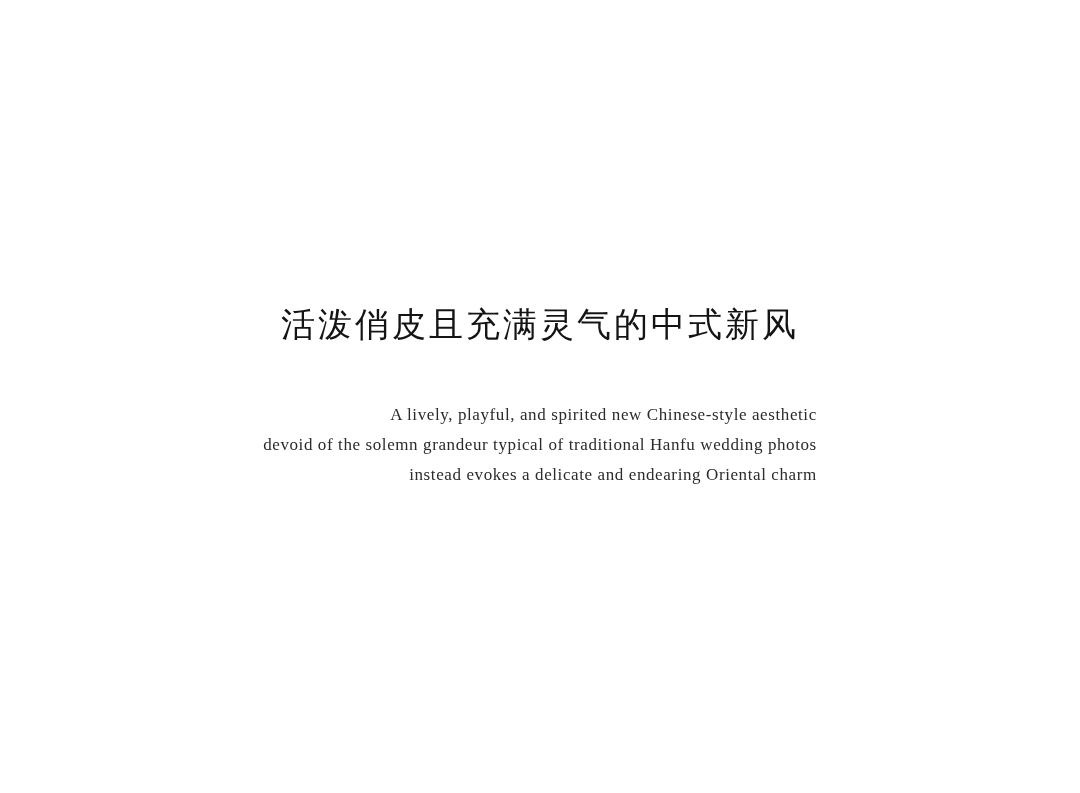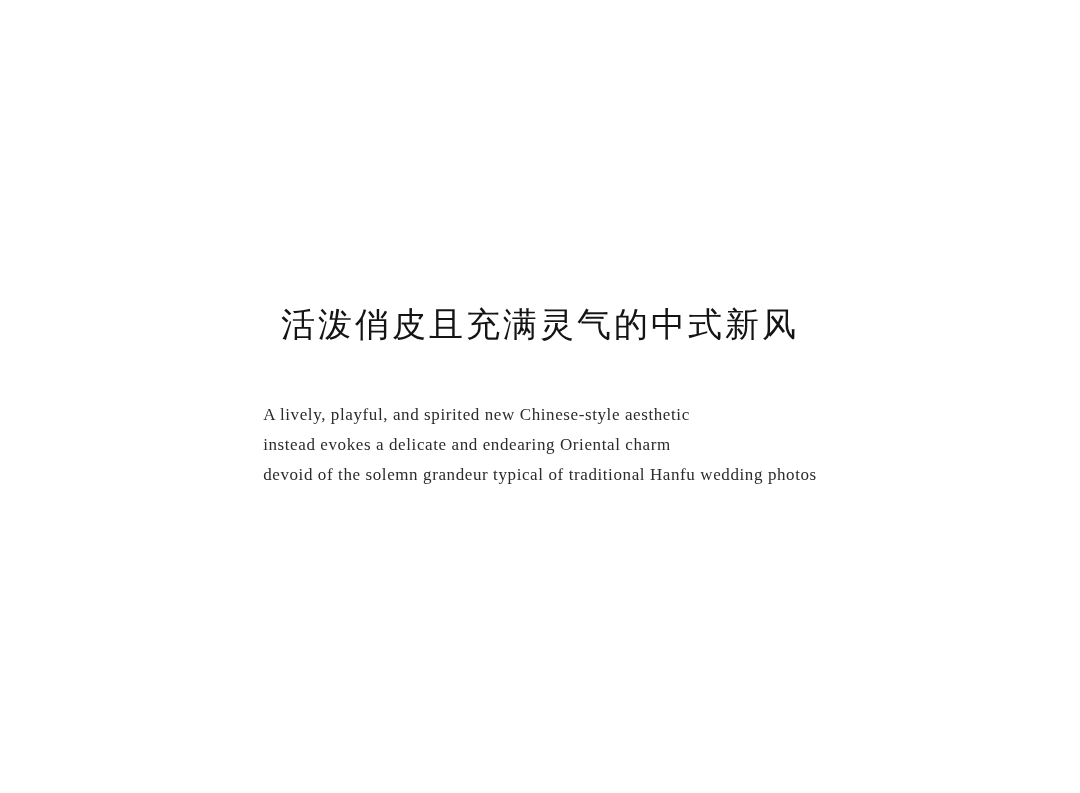--- a/index.html
+++ b/index.html
@@ -30,37 +30,37 @@
     font-family: "Liberation Serif", "DejaVu Serif", serif;
     font-size: 34px;
     line-height: 57px;
     letter-spacing: 3px;
     color: #141414;
     font-weight: 400;
     white-space: nowrap;
   }
   .subtitle {
     margin-top: 47px;
-    text-align: left;
+    text-align: right;
   }
   .subtitle-line {
     font-family: "Liberation Serif", "DejaVu Serif", serif;
     font-size: 17px;
     line-height: 30px;
     letter-spacing: 0.6px;
     color: #2b2b2b;
     font-weight: 300;
     white-space: nowrap;
   }
 </style>
 </head>
 <body>
 
 <div class="slide">
   <div class="heading">
     <div class="heading-line">活泼俏皮且充满灵气的中式新风</div>
   </div>
   <div class="subtitle">
     <div class="subtitle-line">A lively, playful, and spirited new Chinese-style aesthetic</div>
+    <div class="subtitle-line">devoid of the solemn grandeur typical of traditional Hanfu wedding photos</div>
     <div class="subtitle-line">instead evokes a delicate and endearing Oriental charm</div>
-    <div class="subtitle-line">devoid of the solemn grandeur typical of traditional Hanfu wedding photos</div>
   </div>
 </div>
 
 </body></html>

